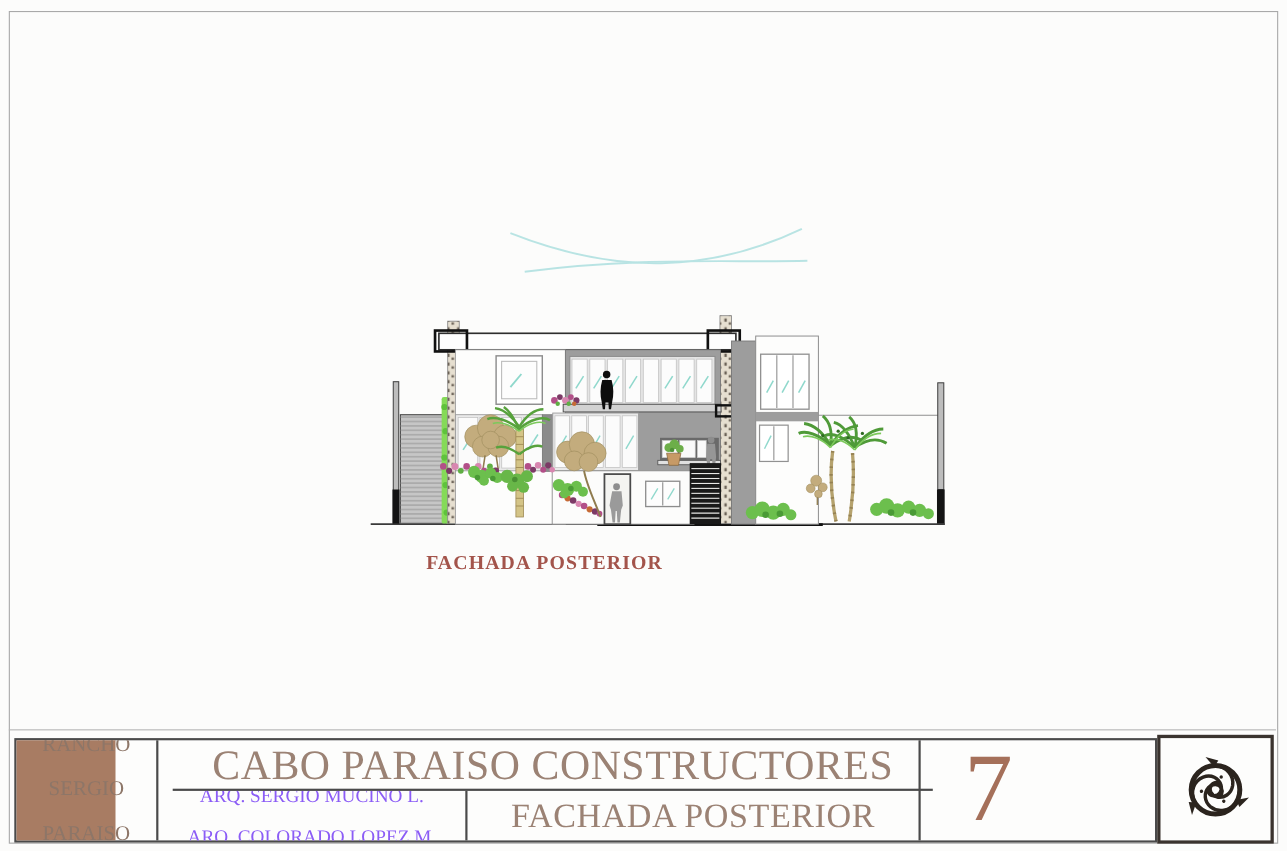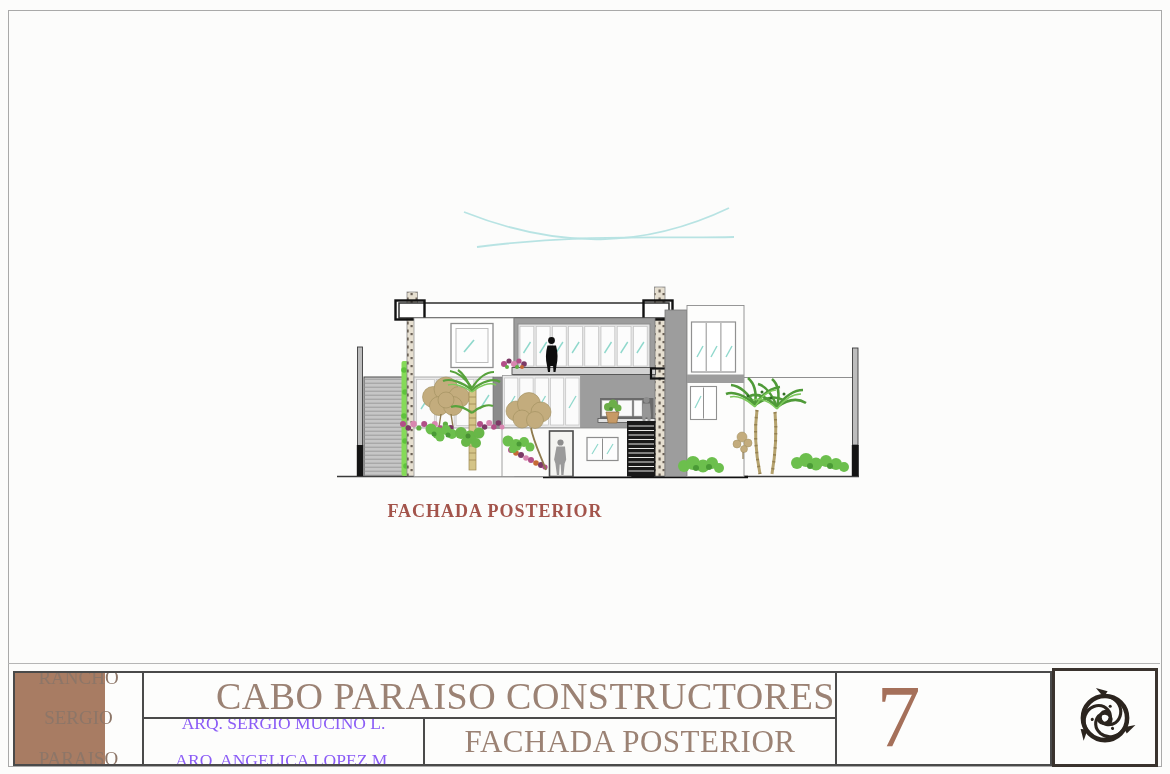--- a/index.html
+++ b/index.html
@@ -21,22 +21,22 @@
     position:absolute;left:13px;top:671px;width:1039px;height:95px;
     border:2px solid #4a4a4a;box-sizing:border-box;background:#fdfdfc;
   }
   .cell{position:absolute;box-sizing:border-box;overflow:hidden;gap:16px;}
   .cell-project{
     left:0;top:0;width:129px;height:91px;border-right:2px solid #4a4a4a;
     display:flex;flex-direction:column;justify-content:center;text-align:center;
     font-size:19px;line-height:1.28;color:#8d7668;
   }
   .cell-company{
-    left:129px;top:0;width:691px;height:46px;border-bottom:2px solid #4a4a4a;
-    text-align:right;font-size:38px;line-height:46px;letter-spacing:.5px;color:#9b8274;
+    left:142px;top:0;width:691px;height:46px;border-bottom:2px solid #4a4a4a;
+    text-align:center;font-size:38px;line-height:46px;letter-spacing:.5px;color:#9b8274;
     white-space:nowrap;
   }
   .cell-architects{
     left:129px;top:46px;width:281px;height:45px;border-right:2px solid #4a4a4a;
     display:flex;flex-direction:column;justify-content:center;text-align:center;
     font-size:17.5px;line-height:1.2;color:#8d7668;
   }
   .cell-sheet-title{
     left:410px;top:46px;width:410px;height:45px;text-align:center;
     font-size:31px;line-height:45px;letter-spacing:.5px;color:#9b8274;white-space:nowrap;
@@ -438,21 +438,21 @@
 
   <div class="title-block">
     <div class="cell cell-project" style="color: rgb(141, 118, 104);">
       <div>RANCHO</div>
       <div>SERGIO</div>
       <div>PARAISO</div>
     </div>
     <div class="cell cell-company" style="color: rgb(155, 130, 116);">CABO PARAISO CONSTRUCTORES</div>
     <div class="cell cell-architects" style="color: #8b5cf6; align-items: center;">
       <div>ARQ. SERGIO MUCINO L.</div>
-      <div>ARQ. ANGELICA LOPEZ M.</div>
+      <div>ARQ. COLORADO LOPEZ M.</div>
     </div>
     <div class="cell cell-sheet-title" style="color: rgb(155, 130, 116);">FACHADA POSTERIOR</div>
     <div class="cell cell-number" style="color: rgb(165, 112, 90);">7</div>
     <div class="accent-block" style="background-color: rgb(168, 124, 99);"></div>
   </div>
 
   <div class="logo-box">
     <svg width="78" height="78" viewBox="0 0 60 60" xmlns="http://www.w3.org/2000/svg">
       <circle cx="30" cy="30" r="17" fill="none" stroke="#2b241e" stroke-width="3.5"></circle>
       <g fill="none" stroke="#2b241e" stroke-width="2.4">

